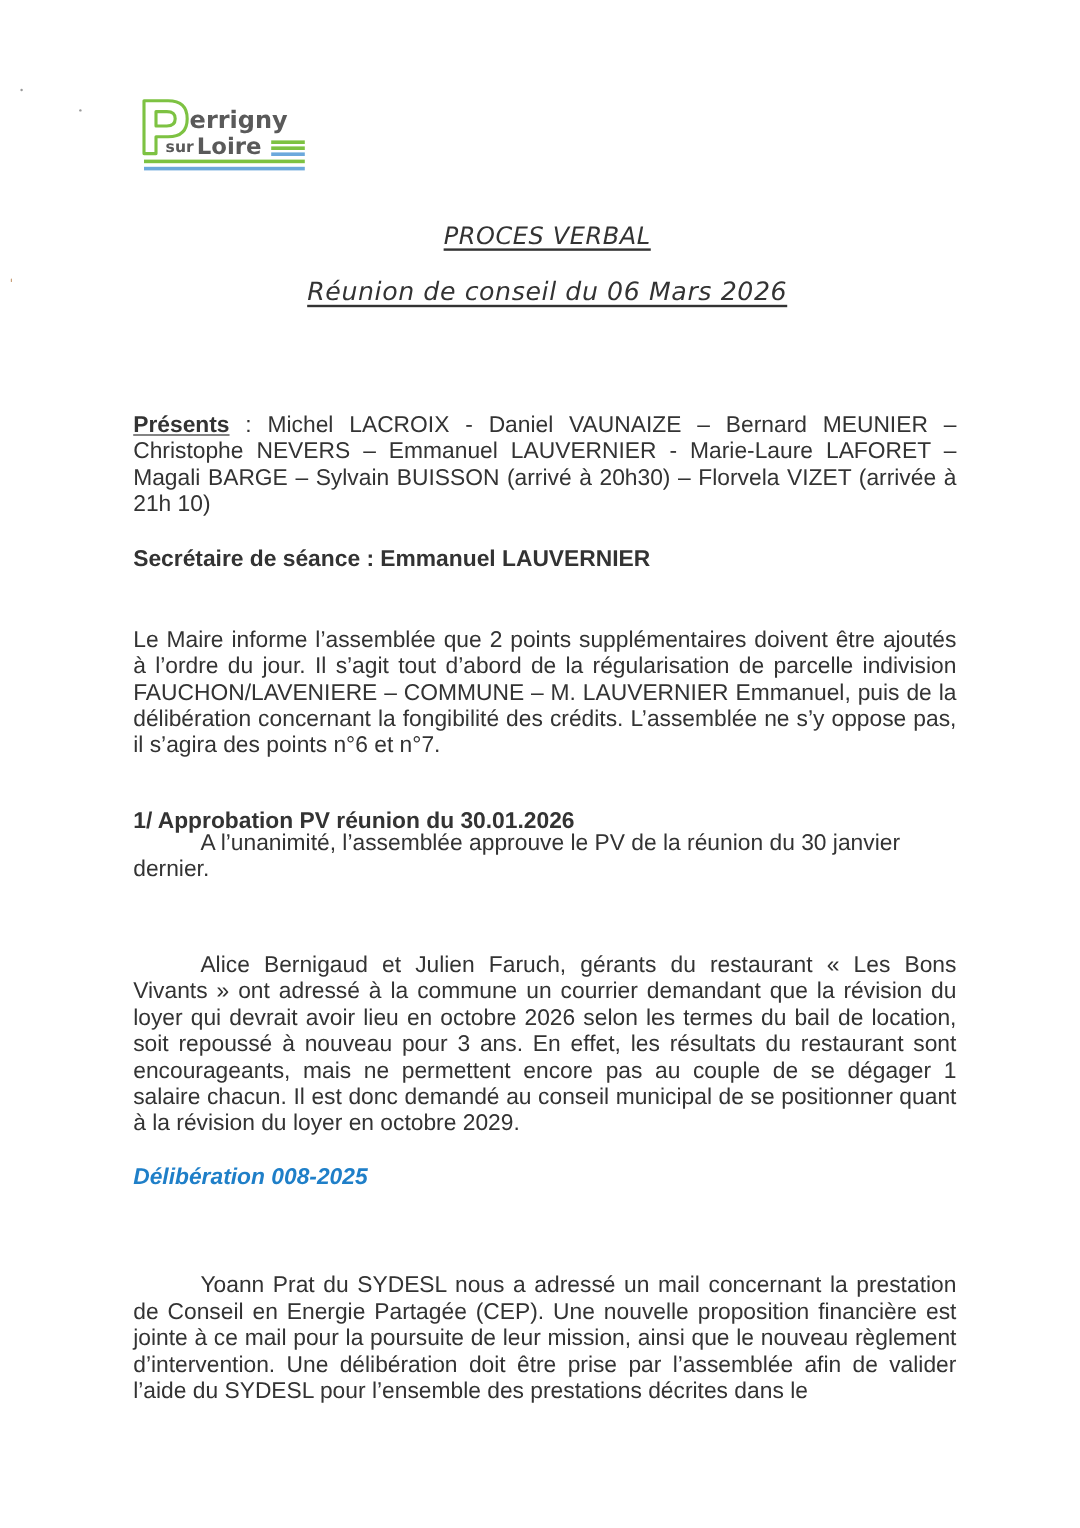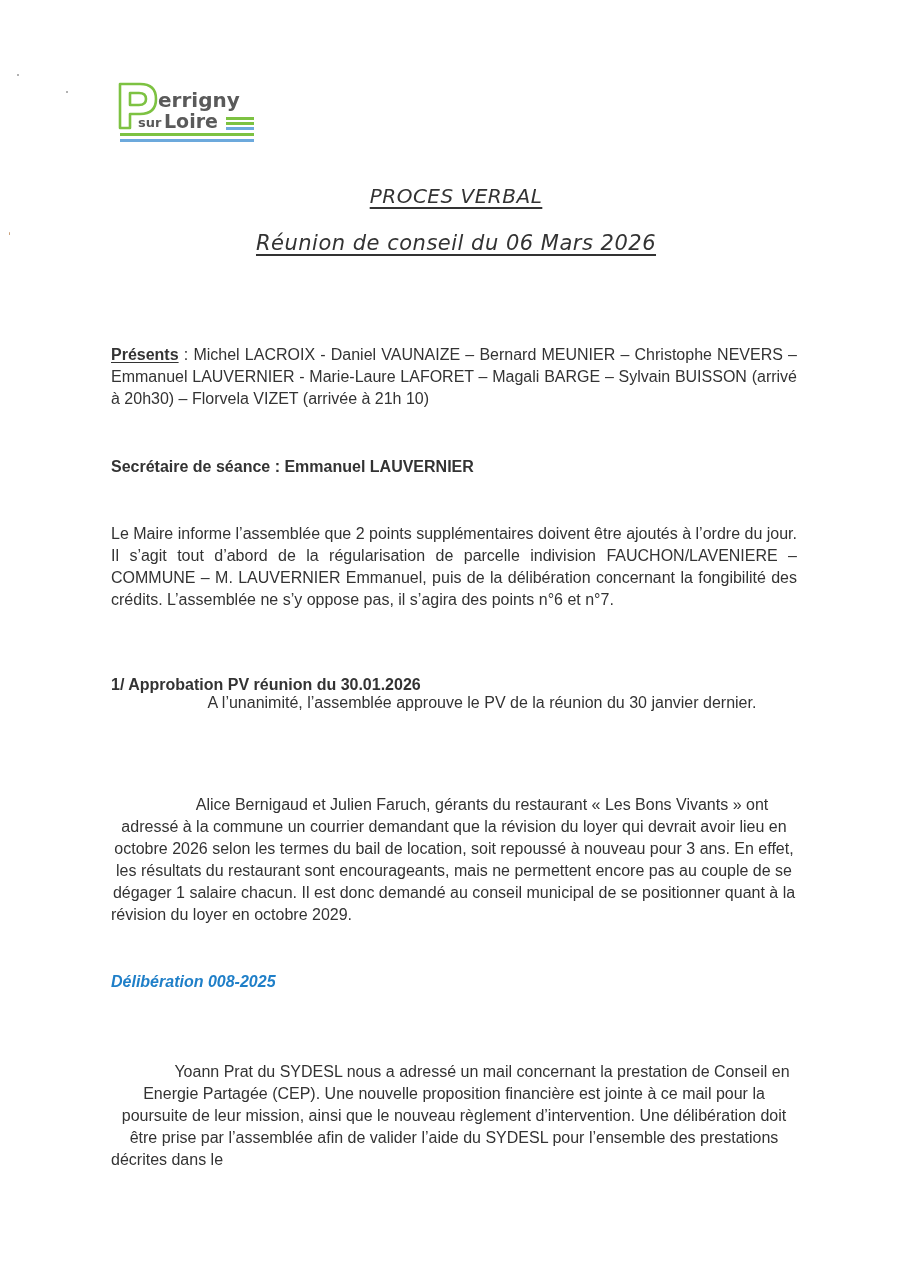--- a/index.html
+++ b/index.html
@@ -13,26 +13,26 @@
 
   
   .title { position: absolute; left: 0; width: 900px; text-align: center;
            font-family: "DejaVu Sans", sans-serif; font-style: italic;
            color: #333; text-decoration: underline; text-underline-offset: 4px;
            letter-spacing: 0.5px; }
   .title-1 { top: 156px; font-size: 20px; left: 6px; }
   .title-2 { top: 203px; font-size: 21px; left: 6px; }
 
   
-  .txt { position: absolute; left: 111px; width: 686px; font-size: 16px;
+  .txt { position: absolute; left: 111px; width: 686px; font-size: 19px;
          line-height: 22px; color: #333; }
   .justify { text-align: justify; text-align-last: left; }
   .u { text-decoration: underline; text-underline-offset: 2px; }
   .b { font-weight: bold; }
-  .indent { text-indent: 56px; text-align: center; }
+  .indent { text-indent: 56px; }
   .deliberation { color: #1f7fc8; font-weight: bold; font-style: italic; }
 
   .mark { position: absolute; background: #999; border-radius: 1px; }
 </style>
 </head>
 <body>
 
 <div class="page">
 
   <div class="mark" style="left:17px;top:46px;width:2px;height:2px;"></div>

